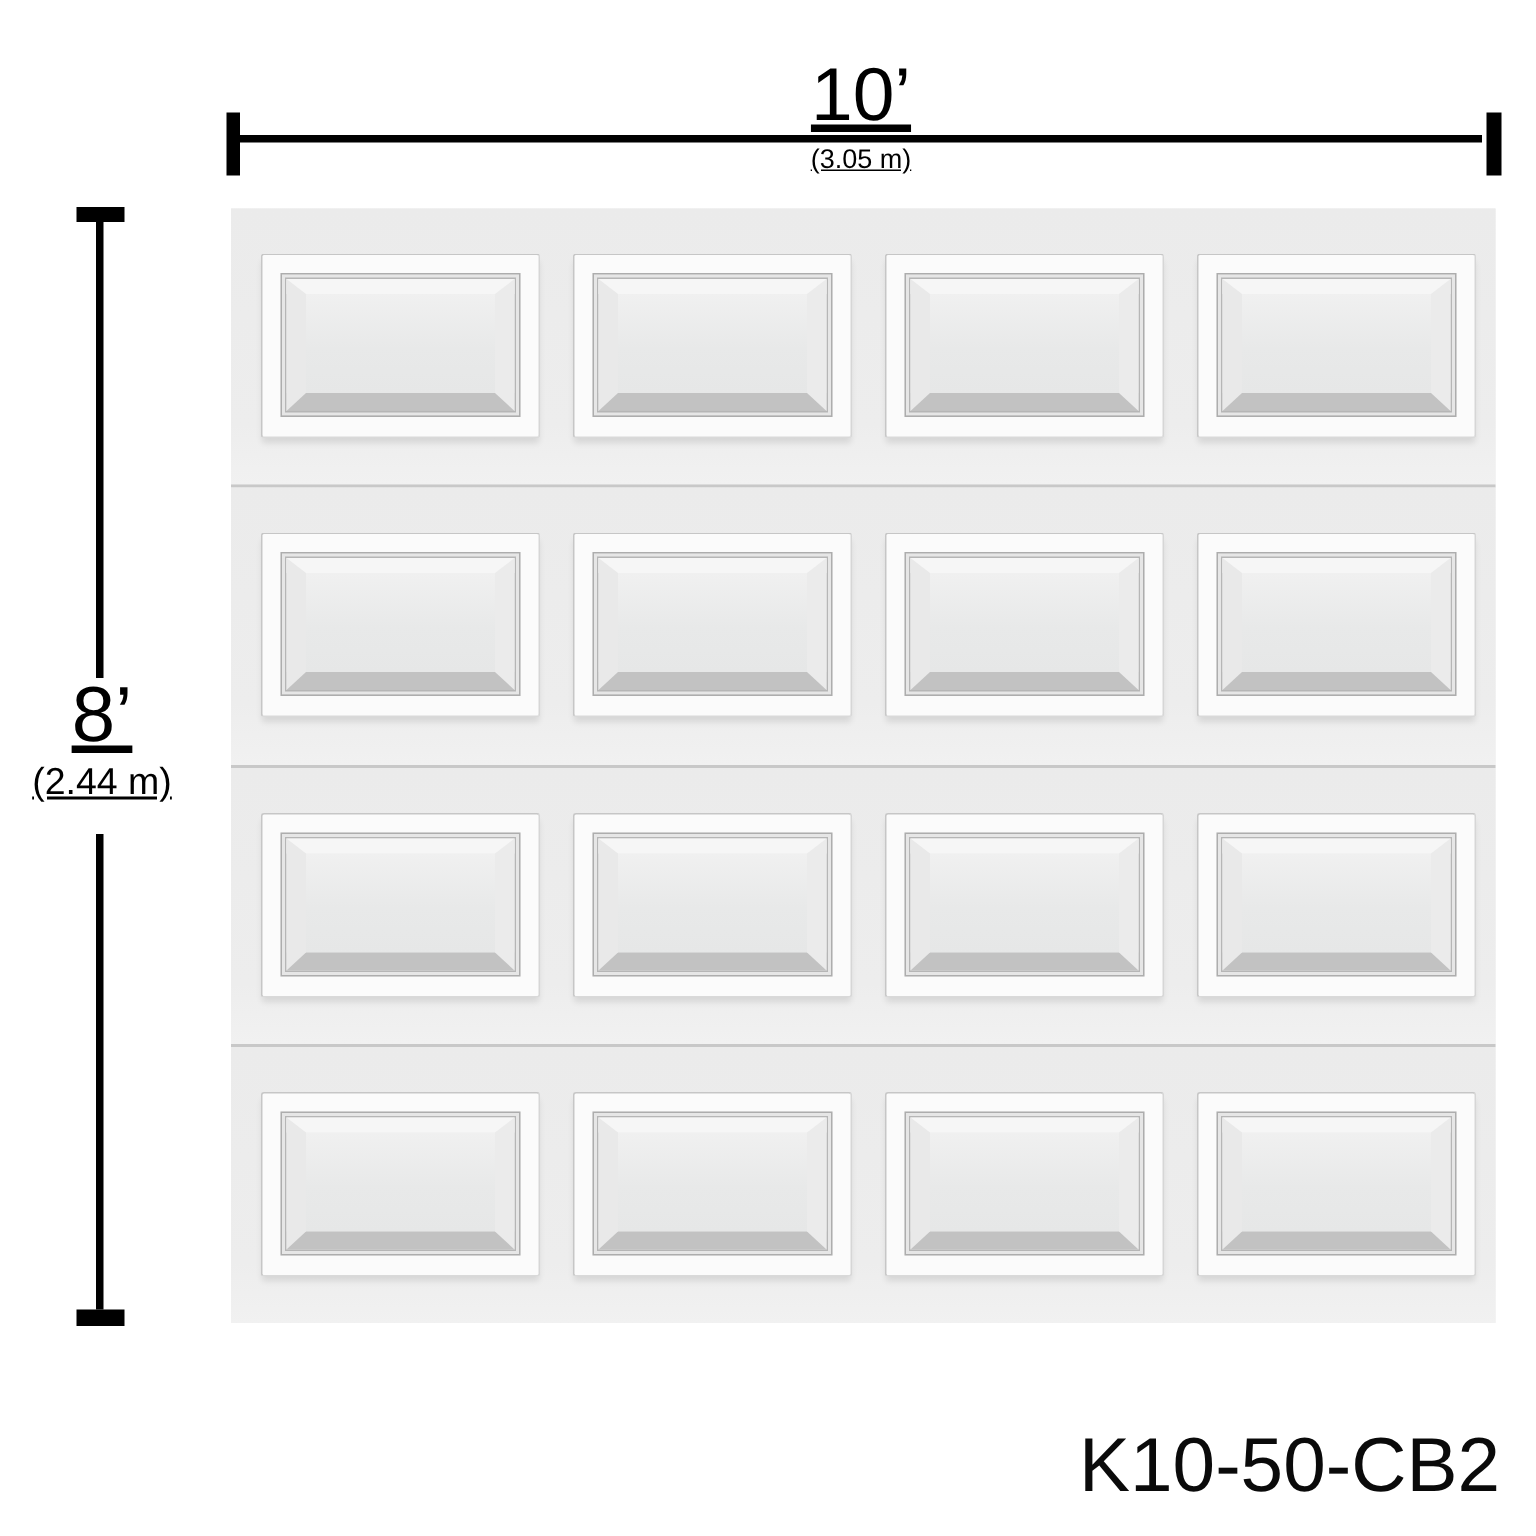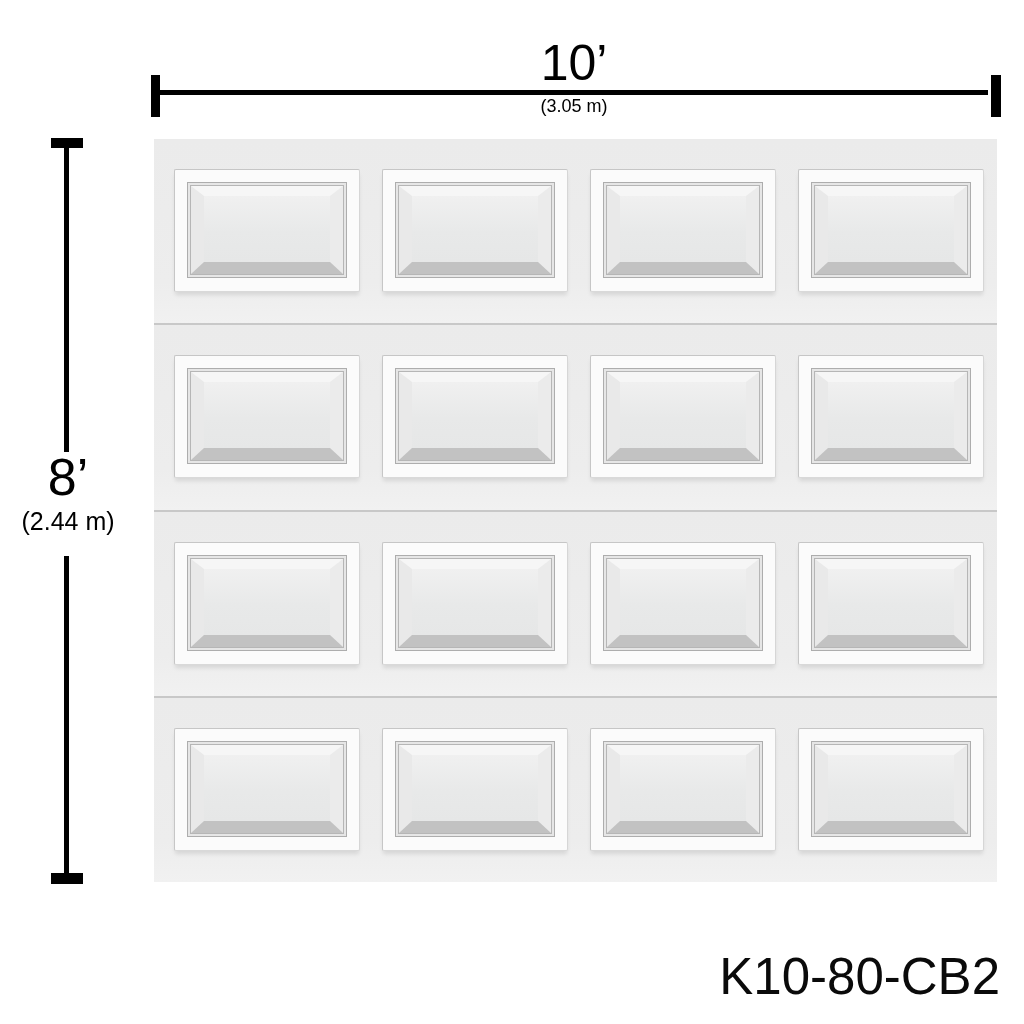--- a/index.html
+++ b/index.html
@@ -6,21 +6,21 @@
   #canvas{
     position:relative;
     width:1024px;height:1024px;
     background:var(--canvas,#ffffff);
     overflow:hidden;
     font-family:"Liberation Sans", sans-serif;
     color:#000;
   }
   
   .ink{position:absolute;background:var(--ink,#000);}
-  .dim-label{position:absolute;line-height:1;text-align:center;letter-spacing:0;}
+  .dim-label{position:absolute;line-height:1;text-align:center;letter-spacing:0;text-decoration:underline;}
   #width-label{left:160px;top:38px;width:828px;font-size:50px;}
   #width-metric{left:160px;top:97px;width:828px;font-size:18px;}
   #width-line{left:160px;top:90px;width:828px;height:5px;}
   #width-cap-left{left:151px;top:75px;width:9px;height:42px;}
   #width-cap-right{left:991px;top:75px;width:10px;height:42px;}
 
   #height-label{left:8px;top:451px;width:120px;font-size:52px;}
   #height-metric{left:8px;top:509px;width:120px;font-size:25px;text-align:center;}
   #height-line-upper{left:64px;top:146px;width:5px;height:306px;}
   #height-line-lower{left:64px;top:556px;width:5px;height:317px;}
@@ -177,15 +177,15 @@
           </div>
         </div>
         <div class="panel">
           <div class="panel-molding">
             <div class="panel-field"></div>
           </div>
         </div>
       </div>
     </div>
 
-  <div id="product-code">K10-80-CB2</div>
+  <div id="product-code">K10-50-CB2</div>
 
 </div>
 
 </body></html>

